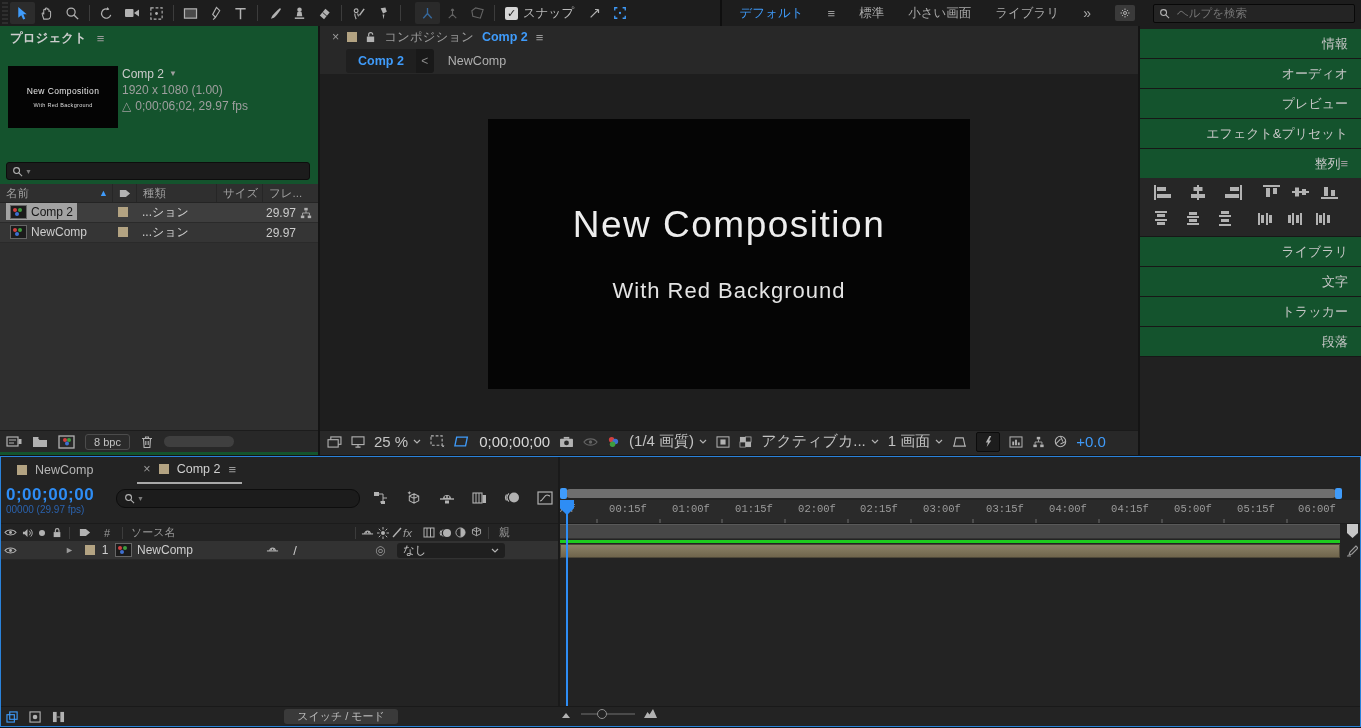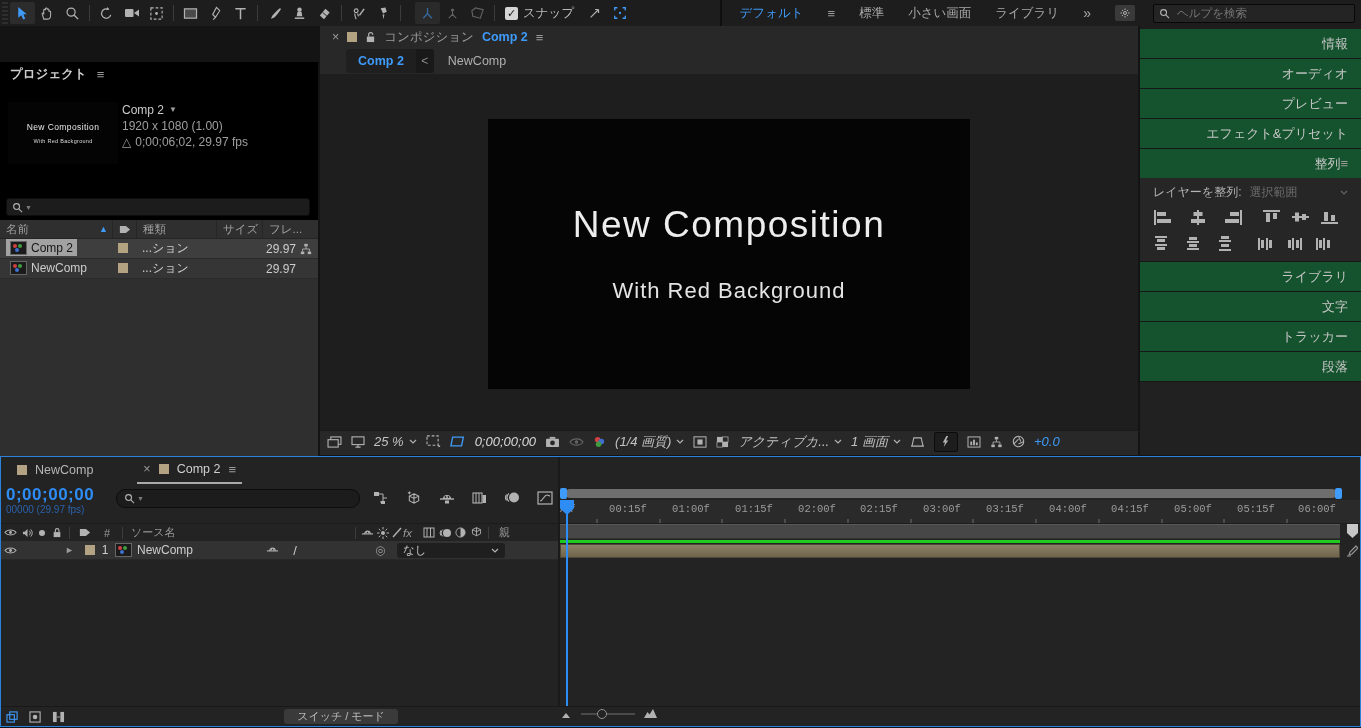--- a/index.html
+++ b/index.html
@@ -17,21 +17,21 @@
   .topbar{position:absolute;left:0;top:0;width:1361px;height:26px;background:#1d1d1d;display:flex;align-items:center;}
   .grip{width:6px;height:22px;margin:0 2px;background:repeating-linear-gradient(to bottom,#2e2e2e 0 2px,#1d1d1d 2px 4px);flex:none;}
   .tb{width:25px;height:22px;display:flex;align-items:center;justify-content:center;color:#b2b2b2;flex:none;}
   .tb.sel{background:#2c2c2c;border-radius:2px;color:#3f9bfa;}
   .snapbox{width:13px;height:13px;background:#d6d6d6;border-radius:2px;color:#1a1a1a;font-size:11px;line-height:13px;text-align:center;font-weight:bold;margin-right:5px;}
   .ws{color:#ababab;font-size:12.5px;}
   .ws.active{color:#3f9bfa;}
   .helpsearch{width:190px;height:17px;background:#242424;border:1px solid #080808;border-radius:2px;display:flex;align-items:center;padding:0 5px;margin-right:6px;}
   .helpsearch input{background:transparent;border:none;outline:none;color:#9a9a9a;font-size:11.5px;width:150px;font-family:inherit;}
   
-  .project{position:absolute;left:0;top:26px;width:318px;height:429px;background:#000000;margin-top:36px;}
+  .project{position:absolute;left:0;top:26px;width:318px;height:429px;background:#14532d;}
   .comp{position:absolute;left:320px;top:26px;width:818px;height:429px;background:#282828;}
   .sbar{position:absolute;left:1140px;top:26px;width:221px;height:429px;background:#212121;}
   .phead{height:24px;display:flex;align-items:center;padding:0 10px;gap:10px;color:#c9c9c9;font-size:12.5px;}
   .thumb{position:absolute;left:8px;top:40px;width:110px;height:62px;background:#040404;display:flex;flex-direction:column;align-items:center;justify-content:center;gap:6px;}
   .thumb .t1{color:#e6e6e6;font-size:8.5px;letter-spacing:.4px;}
   .thumb .t2{color:#dcdcdc;font-size:5.5px;letter-spacing:.3px;}
   .pinfo{position:absolute;left:122px;top:40px;color:#9f9f9f;font-size:12px;line-height:16px;}
   .pinfo .nm{color:#cacaca;}
   .psearch{position:absolute;left:6px;top:136px;width:304px;height:18px;background:#1c1c1c;border:1px solid #0d0d0d;border-radius:3px;display:flex;align-items:center;padding:0 5px;box-sizing:border-box;color:#8a8a8a;}
   .ptable{position:absolute;left:0;top:158px;width:318px;height:246px;background:#2f2f2f;}
@@ -48,21 +48,21 @@
   .pill{width:70px;height:11px;border-radius:6px;background:#3f3f3f;}
   
   .chead{height:22px;display:flex;align-items:center;gap:8px;padding:0 12px;font-size:12.5px;color:#9a9a9a;}
   .ctabs{height:26px;display:flex;align-items:center;padding-left:26px;}
   .ctab{height:24px;display:flex;align-items:center;background:#1f1f1f;border-radius:3px 0 0 3px;padding:0 12px;color:#3f9bfa;font-weight:bold;font-size:12.5px;}
   .ctab-back{height:24px;width:18px;background:#191919;border-radius:0 3px 3px 0;display:flex;align-items:center;justify-content:center;color:#8a8a8a;margin-right:14px;}
   .viewer{position:absolute;left:0;top:48px;width:818px;height:356px;background:#1e1e1e;}
   .canvas{position:absolute;left:168px;top:45px;width:482px;height:270px;background:#050505;display:flex;flex-direction:column;align-items:center;justify-content:center;gap:32px;}
   .cv1{font-size:37px;font-weight:300;letter-spacing:1.5px;color:#ededed;}
   .cv2{font-size:22px;font-weight:300;letter-spacing:1px;color:#e4e4e4;}
-  .cbot{position:absolute;left:0;top:404px;width:818px;height:22px;background:#282828;border-top:1px solid #1a1a1a;display:flex;align-items:center;gap:9px;padding:0 7px;box-sizing:border-box;font-size:13px;color:#c3c3c3;white-space:nowrap;font-style:italic;}
+  .cbot{position:absolute;left:0;top:404px;width:818px;height:22px;background:#282828;border-top:1px solid #1a1a1a;display:flex;align-items:center;gap:9px;padding:0 7px;box-sizing:border-box;font-size:15px;color:#c3c3c3;white-space:nowrap;}
   .boltbox{width:22px;height:18px;background:#1d1d1d;border:1px solid #0c0c0c;border-radius:2px;display:flex;align-items:center;justify-content:center;}
   
   .sb-h{height:29px;background:#14532d;border-bottom:1px solid #171717;display:flex;align-items:center;padding:0 13px;font-size:13px;color:#c6c6c6;justify-content:flex-end;}
   .sb-align{background:#262626;border-bottom:1px solid #171717;padding-bottom:4px;}
   .alrow{display:flex;align-items:center;padding:6px 13px 2px;font-size:12px;color:#b4b4b4;}
   .alicons{display:flex;align-items:center;gap:12px;padding:6px 0 5px 13px;color:#5a5a5a;}
   
   .tl{position:absolute;left:0;top:456px;width:1361px;height:271px;background:#232323;border:1px solid #2a82da;box-sizing:border-box;}
   .tl-tabs{position:absolute;left:0;top:0;height:26px;display:flex;align-items:center;padding-left:16px;gap:8px;font-size:12.5px;color:#b5b5b5;}
   .tl-tab-active{display:flex;align-items:center;gap:8px;height:25px;border-bottom:2px solid #a9a9a9;padding:0 6px;color:#cfcfcf;}
@@ -571,29 +571,20 @@
         <span>プレビュー</span>
       </div>
     <div class="sb-h">
         <span>エフェクト&amp;プリセット</span>
       </div>
     <div class="sb-align">
       <div class="sb-h" style="border-bottom:none">
         <span>整列</span>
         <span class="menu-g">≡</span>
       </div>
-      <div class="alrow">
-        <span>レイヤーを整列:</span>
-        <span style="color:#6d6d6d;margin-left:8px">選択範囲</span>
-        <span class="ic chev dim" style="margin-left:auto">
-            <svg width="8" height="5" viewBox="0 0 8 5">
-              <path d="M1 1l3 3 3-3" fill="none" stroke="currentColor" stroke-width="1.2"></path>
-            </svg>
-          </span>
-      </div>
       <div class="alicons">
         <span class="ic">
             <svg width="22" height="15" viewBox="0 0 22 15">
               <rect x="1" y="0" width="2" height="15" fill="currentColor"></rect>
               <rect x="4" y="2" width="9" height="4" fill="currentColor"></rect>
               <rect x="4" y="9" width="14" height="4" fill="currentColor"></rect>
             </svg>
           </span>
         <span class="ic">
             <svg width="22" height="15" viewBox="0 0 22 15">

